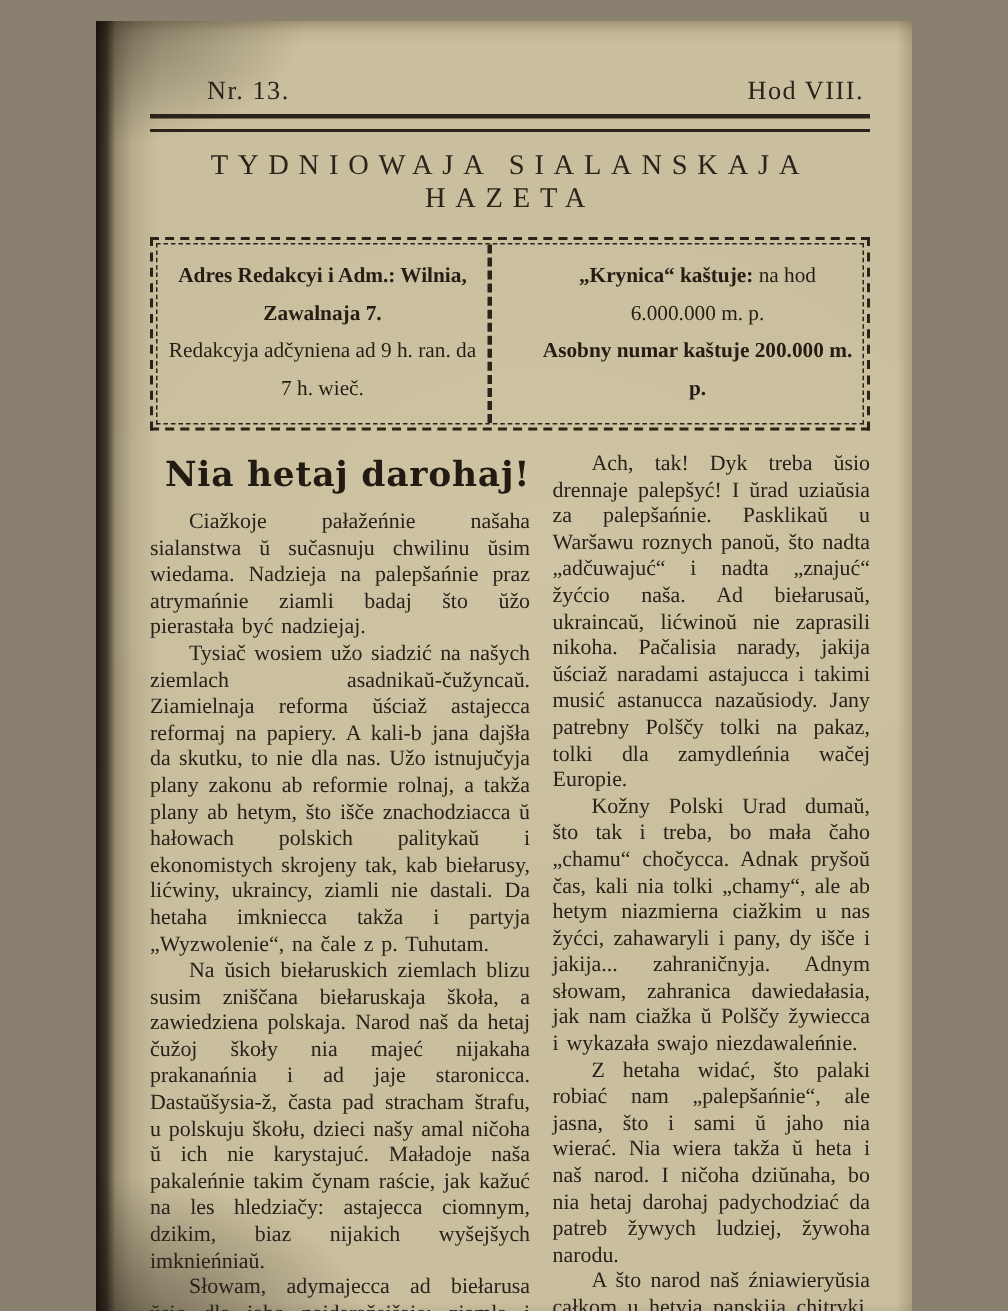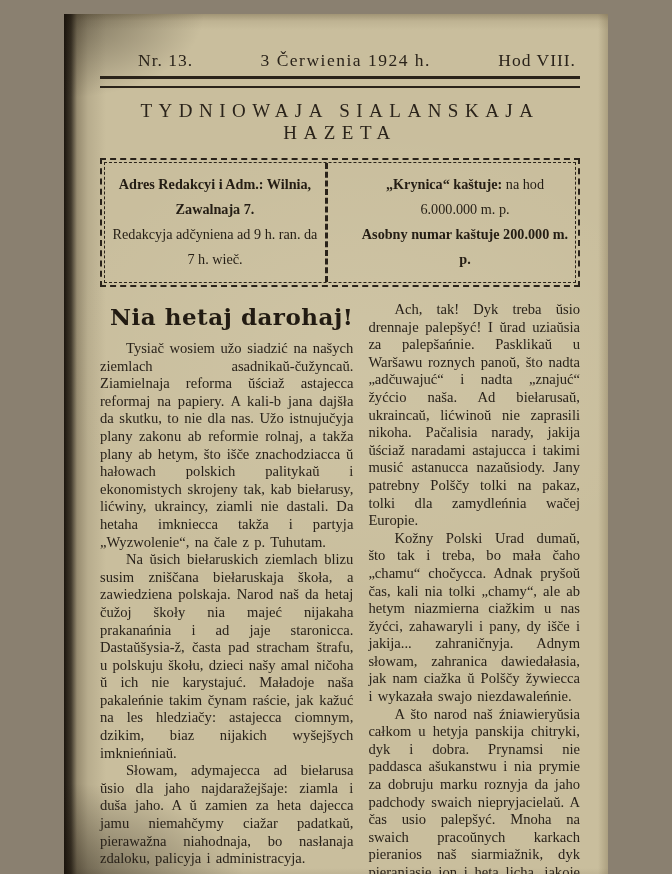--- a/index.html
+++ b/index.html
@@ -100,21 +100,20 @@
   }
 </style>
 </head>
 <body>
 
 <div class="scan">
   <div class="content">
 
     <div class="topline">
       <span>Nr. 13.</span>
-      <span class="mid">3 Čerwienia 1924 h.</span>
       <span>Hod VIII.</span>
     </div>
     <div class="double-rule"></div>
 
     <div class="subtitle">TYDNIOWAJA SIALANSKAJA HAZETA</div>
 
     <div class="infobox">
       <div class="infobox-inner">
         <div class="cell left">
           <div class="b">Adres Redakcyi i Adm.: Wilnia, Zawalnaja 7.</div>
@@ -123,26 +122,28 @@
         <div class="cell right">
           <div><span class="b">„Krynica“ kaštuje:</span><span> na hod 6.000.000 m. p.</span></div>
           <div class="b">Asobny numar kaštuje 200.000 m. p.</div>
         </div>
       </div>
     </div>
 
     <div class="article">
       <div class="col">
         <h2>Nia hetaj darohaj!</h2>
+        <p>Ciažkoje pałažeńnie našaha sialanstwa ŭ sučasnuju chwilinu ŭsim wiedama. Nadzieja na palepšańnie praz atrymańnie ziamli badaj što ŭžo pierastała być nadziejaj.</p>
         <p>Tysiač wosiem užo siadzić na našych ziemlach asadnikaŭ-čužyncaŭ. Ziamielnaja reforma ŭściaž astajecca reformaj na papiery. A kali-b jana dajšła da skutku, to nie dla nas. Užo istnujučyja plany zakonu ab reformie rolnaj, a takža plany ab hetym, što išče znachodziacca ŭ hałowach polskich palitykaŭ i ekonomistych skrojeny tak, kab biełarusy, lićwiny, ukraincy, ziamli nie dastali. Da hetaha imkniecca takža i partyja „Wyzwolenie“, na čale z p. Tuhutam.</p>
         <p>Na ŭsich biełaruskich ziemlach blizu susim zniščana biełaruskaja škoła, a zawiedziena polskaja. Narod naš da hetaj čužoj škoły nia majeć nijakaha prakanańnia i ad jaje staronicca. Dastaŭšysia-ž, časta pad stracham štrafu, u polskuju škołu, dzieci našy amal ničoha ŭ ich nie karystajuć. Maładoje naša pakaleńnie takim čynam raście, jak kažuć na les hledziačy: astajecca ciomnym, dzikim, biaz nijakich wyšejšych imknieńniaŭ.</p>
         <p>Słowam, adymajecca ad biełarusa ŭsio dla jaho najdaražejšaje: ziamla i duša jaho. A ŭ zamien za heta dajecca jamu niemahčymy ciažar padatkaŭ, pierawažna niahodnaja, bo nasłanaja zdaloku, palicyja i administracyja.</p>
       </div>
       <div class="col">
         <p>Ach, tak! Dyk treba ŭsio drennaje palepšyć! I ŭrad uziaŭsia za palepšańnie. Pasklikaŭ u Waršawu roznych panoŭ, što nadta „adčuwajuć“ i nadta „znajuć“ žyćcio naša. Ad biełarusaŭ, ukraincaŭ, lićwinoŭ nie zaprasili nikoha. Pačalisia narady, jakija ŭściaž naradami astajucca i takimi musić astanucca nazaŭsiody. Jany patrebny Polščy tolki na pakaz, tolki dla zamydleńnia wačej Europie.</p>
         <p>Kožny Polski Urad dumaŭ, što tak i treba, bo mała čaho „chamu“ chočycca. Adnak pryšoŭ čas, kali nia tolki „chamy“, ale ab hetym niazmierna ciažkim u nas žyćci, zahawaryli i pany, dy išče i jakija... zahraničnyja. Adnym słowam, zahranica dawiedałasia, jak nam ciažka ŭ Polščy žywiecca i wykazała swajo niezdawaleńnie.</p>
+        <p>Z hetaha widać, što palaki robiać nam „palepšańnie“, ale jasna, što i sami ŭ jaho nia wierać. Nia wiera takža ŭ heta i naš narod. I ničoha dziŭnaha, bo nia hetaj darohaj padychodziać da patreb žywych ludziej, žywoha narodu.</p>
         <p>A što narod naš źniawieryŭsia całkom u hetyja panskija chitryki, dyk i dobra. Prynamsi nie paddasca ašukanstwu i nia prymie za dobruju marku roznyja da jaho padchody swaich niepryjacielaŭ. A čas usio palepšyć. Mnoha na swaich pracoŭnych karkach pieranios naš siarmiažnik, dyk pieraniasie jon i heta licha, jakoje jaho ciapier tak silna ścisnuła.</p>
 
       </div>
     </div>
 
   </div>
 </div>
 
 </body></html>

